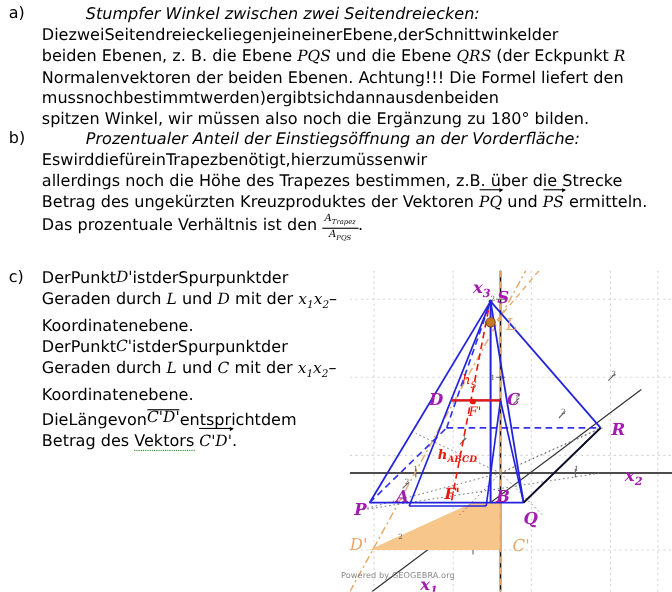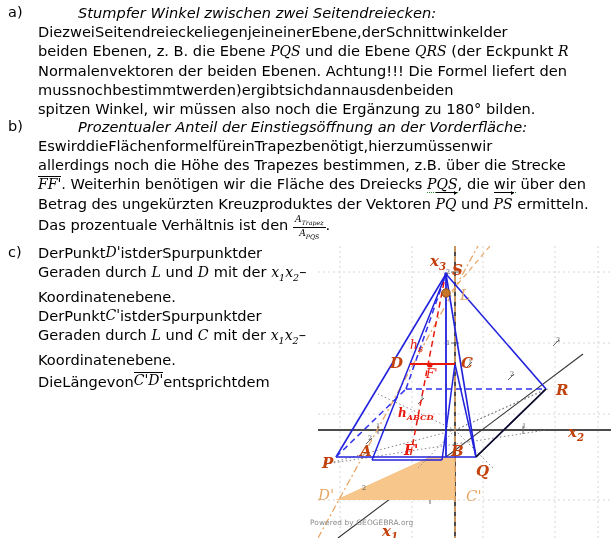--- a/index.html
+++ b/index.html
@@ -38,21 +38,21 @@
   .frac .num{display:block;border-bottom:1px solid #000;padding:0 2px;}
   .frac .den{display:block;padding:0 2px;}
   sub{font-size:.68em;}
   .ul-green{border-bottom:1.5px dotted #2a8a2a;}
 
   
   .figure{position:absolute;left:318px;top:246px;width:293px;height:292px;}
   .figure svg{position:absolute;left:0;top:0;}
   .lbl{
     position:absolute;font-family:"DejaVu Serif","Liberation Serif",serif;
-    font-style:italic;font-weight:bold;font-size:15px;color:#c2410c;white-space:nowrap;
+    font-style:italic;font-weight:bold;font-size:15px;color:#a21caf;white-space:nowrap;
   }
   .lbl.orange{color:#e8a766;font-weight:normal;}
   .lbl.red{color:#e8190c;font-weight:normal;font-size:12px;}
   .lbl.redb{color:#e8190c;font-weight:bold;font-size:14px;}
   .tick{position:absolute;font-family:"DejaVu Serif","Liberation Serif",serif;
         font-size:6.5px;color:#555;}
   .wm{position:absolute;left:-8px;top:272px;font-size:7.4px;color:#8a8a8a;
       font-family:"DejaVu Sans","Liberation Sans",sans-serif;letter-spacing:.1px;}
 </style>
 </head>
@@ -100,33 +100,29 @@
     </div>
 
     <div class="item" style="position:absolute;left:0;top:117px;width:611px;">
       <div class="marker" style="top:0;">b)</div>
       <div class="body">
         <div class="hdr">Prozentualer Anteil der Einstiegsöffnung an der Vorderfläche:</div>
         <div class="ln just">
           <span>Es</span>
             <span>wird</span>
             <span>die</span>
-            <span>Flächenformel</span>
             <span>für</span>
             <span>ein</span>
             <span>Trapez</span>
             <span>benötigt,</span>
             <span>hierzu</span>
             <span>müssen</span>
             <span>wir</span>
         </div>
         <div class="ln">allerdings noch die Höhe des Trapezes bestimmen, z.B. über die Strecke</div>
-        <div class="ln">
-          <span class="mi ovl">FF'</span>. Weiterhin benötigen wir die Fläche des Dreiecks <span class="mi ul-green">PQS</span>, die <span class="ul-green">wir</span> über den
-        </div>
         <div class="ln">
           Betrag des ungekürzten Kreuzproduktes der Vektoren <span class="mi vec">PQ</span> und <span class="mi vec">PS</span> ermitteln.
         </div>
         <div class="ln" style="line-height:22px;">
           Das prozentuale Verhältnis ist den <span class="frac"><span class="num"><span>A</span><sub>Trapez</sub></span><span class="den"><span>A</span><sub>PQS</sub></span></span>.
         </div>
       </div>
     </div>
 
     <div class="item" style="position:absolute;left:0;top:243px;width:340px;">
@@ -158,20 +154,23 @@
           Geraden durch <span class="mi">L</span> und <span class="mi">C</span> mit der <span class="mi"><span>x</span><sub>1</sub><span>x</span><sub>2</sub></span>–
         </div>
         <div class="ln">Koordinatenebene.</div>
         <div class="ln just" style="width:268px;margin-top:3px;">
           <span>Die</span>
             <span>Länge</span>
             <span>von</span>
             <span class="mi ovl">C'D'</span>
             <span>entspricht</span>
             <span>dem</span>
+        </div>
+        <div class="ln">
+          Betrag des <span class="ul-green">Vektors</span> <span class="mi vec">C'D'</span>.
         </div>
       </div>
     </div>
   </div>
 
   <div class="figure">
     <svg width="293" height="292" viewBox="0 0 293 292">
 
       <g stroke="#d6d6d6" stroke-width="1" stroke-dasharray="2,3">
         <line x1="0" y1="26" x2="293" y2="26"></line>
@@ -281,21 +280,21 @@
     <span class="lbl" style="left:238px;top:135px;">R</span>
     <span class="lbl" style="left:4px;top:208px;">P</span>
     <span class="lbl" style="left:42px;top:196px;">A</span>
     <span class="lbl" style="left:133px;top:196px;">B</span>
     <span class="lbl" style="left:158px;top:216px;">Q</span>
     <span class="lbl red" style="left:108px;top:121px;">F'</span>
     <span class="lbl redb" style="left:86px;top:196px;">F'</span>
     <span class="lbl orange" style="left:0px;top:240px;">D'</span>
     <span class="lbl orange" style="left:148px;top:241px;">C'</span>
 
-    <span class="lbl red" style="left:92px;top:92px;">
+    <span class="lbl red" style="left:102px;top:92px;">
       <span>h</span><sub>S</sub>
     </span>
     <span class="lbl red" style="left:80px;top:160px;font-weight:bold;">
       <span>h</span><sub>ABCD</sub>
     </span>
 
     <span class="tick" style="left:128px;top:22px;">2</span>
     <span class="tick" style="left:128px;top:93px;">1</span>
     <span class="tick" style="left:238px;top:90px;">3</span>
     <span class="tick" style="left:192px;top:124px;">2</span>

